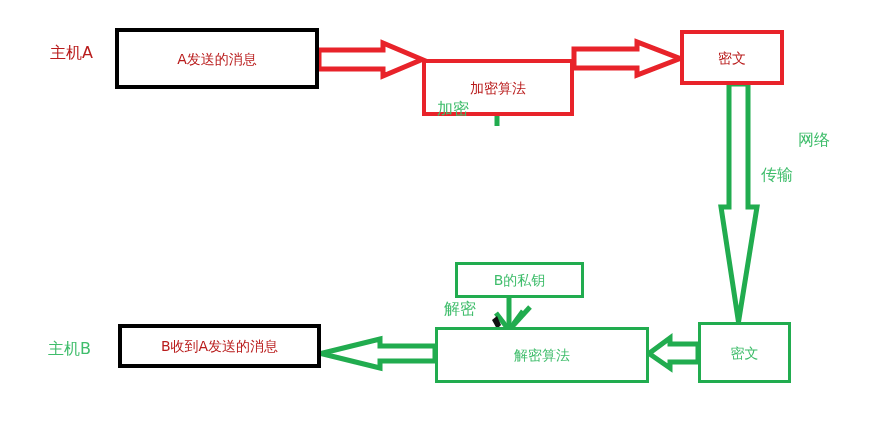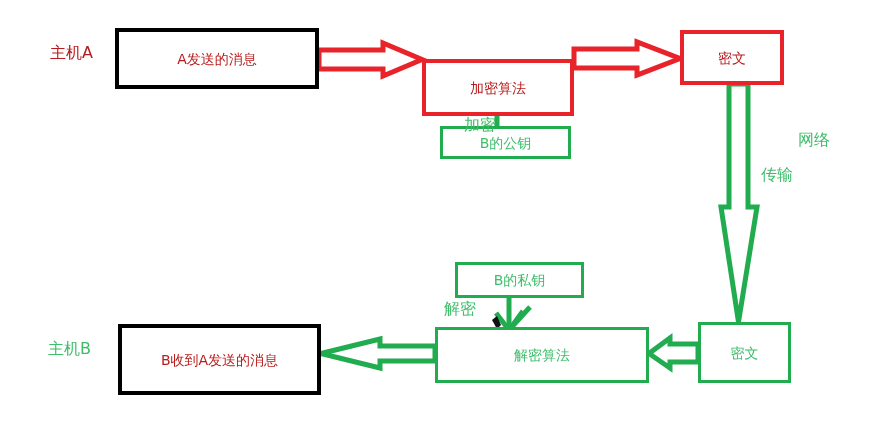--- a/index.html
+++ b/index.html
@@ -53,29 +53,29 @@
   }
 
   
   #node-msg-a       { left:115px; top:28px;  width:204px; height:61px;  border:4px solid #000000; }
   #node-encrypt     { left:422px; top:31px;  width:152px; height:57px;  border:4px solid #e8232a;margin-top:28px; }
   #node-cipher-top  { left:680px; top:30px;  width:104px; height:55px;  border:4px solid #e8232a; }
   #node-pubkey      { left:440px; top:126px; width:131px; height:33px;  border:3px solid #21ac4f; }
   #node-privkey     { left:455px; top:262px; width:129px; height:36px;  border:3px solid #21ac4f; }
   #node-decrypt     { left:435px; top:327px; width:214px; height:56px;  border:3px solid #21ac4f; }
   #node-cipher-bot  { left:698px; top:322px; width:93px;  height:61px;  border:3px solid #21ac4f; }
-  #node-msg-b       { left:118px; top:324px; width:203px; height:71px;  border:4px solid #000000; }
+  #node-msg-b       { left:118px; top:324px; width:203px; height:44px;  border:4px solid #000000; }
 
   .red-text   { color:#b91c1c; }
   .green-text { color:#3fbd6b; }
 
   #host-a { left:50px;  top:43px;  }
   #host-b { left:48px;  top:339px; }
 
-  #txt-encrypt-lbl { left:437px; top:116px;margin-left:27px; }
+  #txt-encrypt-lbl { left:437px; top:100px; }
   #txt-decrypt-lbl { left:444px; top:300px; }
   #txt-net-1       { left:798px; top:131px; }
   #txt-net-2       { left:761px; top:166px; }
 </style>
 </head>
 <body>
 
 <div id="canvas">
 
   <svg class="svg-layer" viewBox="0 0 895 425" xmlns="http://www.w3.org/2000/svg">
@@ -124,23 +124,20 @@
   </div>
 
   <div class="node" id="node-encrypt">
     <span class="label red-text">加密算法</span>
   </div>
 
   <div class="node" id="node-cipher-top">
     <span class="label red-text">密文</span>
   </div>
 
-  <div class="node" id="node-pubkey">
-    <span class="label green-text">B的公钥</span>
-  </div>
 
   <div class="node" id="node-decrypt">
     <span class="label green-text">解密算法</span>
   </div>
 
   <div class="node" id="node-privkey">
     <span class="label green-text">B的私钥</span>
   </div>
 
   <div class="node" id="node-cipher-bot">

